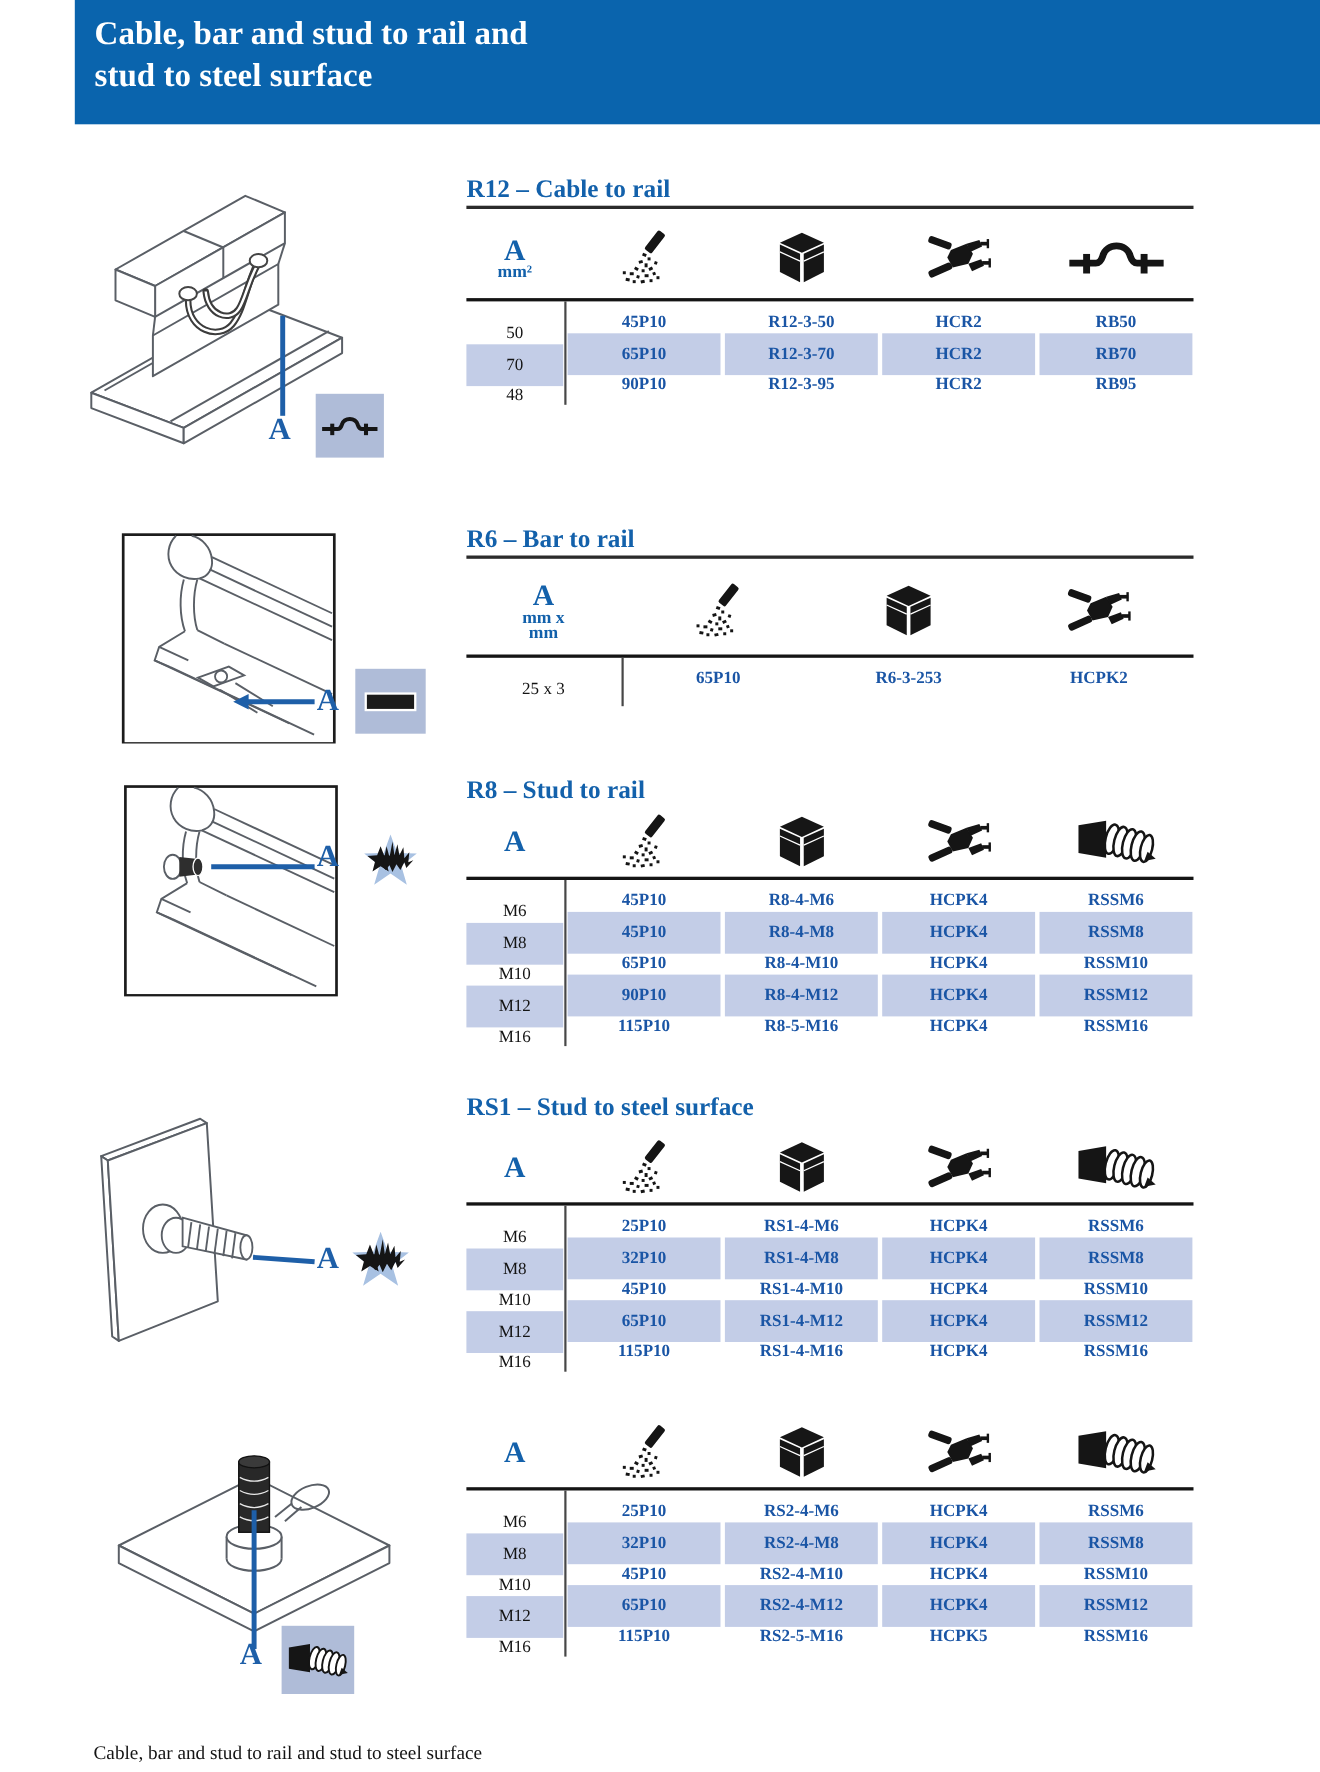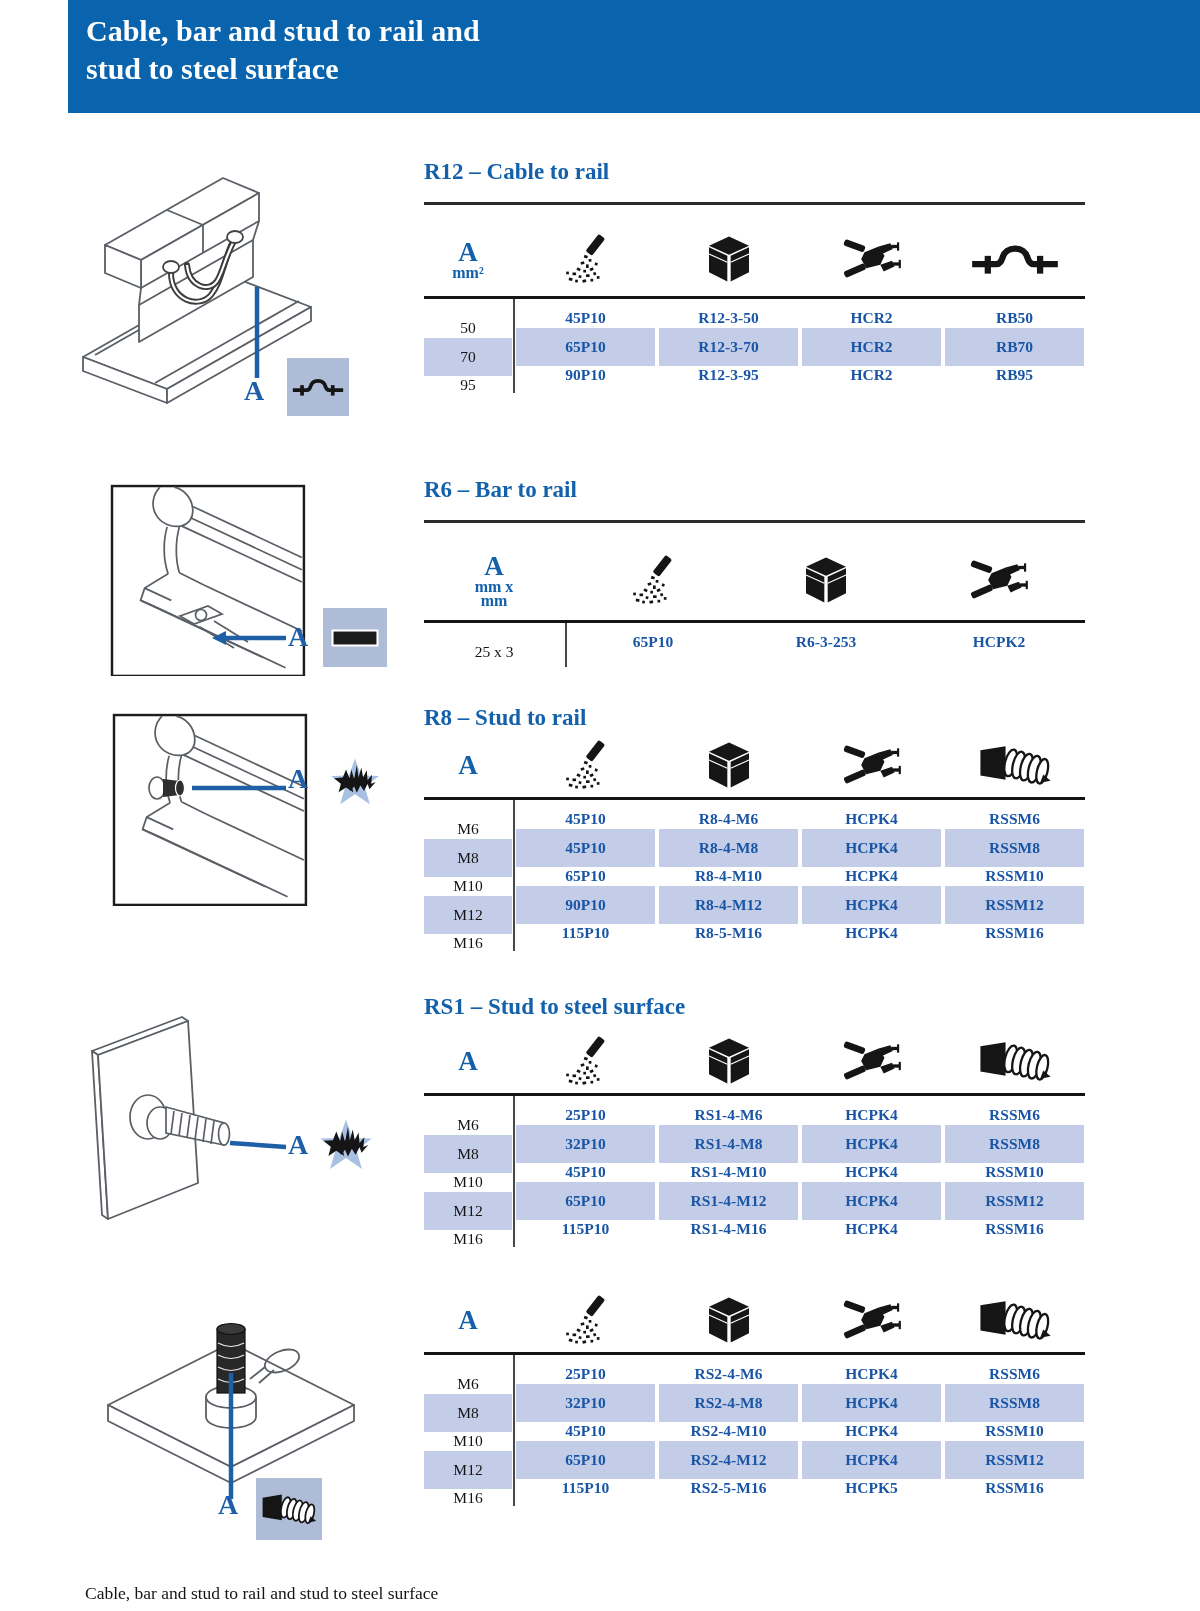--- a/index.html
+++ b/index.html
@@ -15,21 +15,21 @@
   }
   .banner h1{
     margin:0;padding:12px 0 0 18px;font-size:30px;line-height:38px;font-weight:bold;
   }
   
   .sec{position:absolute;left:424px;width:661px;}
   .sec-title{
     font-size:23px;font-weight:bold;color:var(--title-blue,#1361AB);
     height:28px;line-height:28px;
   }
-  .sec-title.ruled{border-bottom:3px solid #2b2b2b;padding-bottom:16px;margin-bottom:17px;}
+  .sec-title.ruled{border-bottom:3px solid #2b2b2b;padding-bottom:1px;margin-bottom:7px;}
   .grid5{display:grid;grid-template-columns:88px 139px 139px 139px 139px;column-gap:4px;}
   .grid4{display:grid;grid-template-columns:140px 168px 168px 168px;column-gap:5px;}
   .thead{align-items:center;}
   .thead .hcell{display:flex;flex-direction:column;align-items:center;justify-content:center;}
   .a-big{font-size:27px;font-weight:bold;color:var(--title-blue,#1361AB);line-height:28px;}
   .a-unit{font-size:16px;font-weight:bold;color:var(--title-blue,#1361AB);line-height:14px;}
   .tbody{position:relative;border-top:3px solid #141414;}
   .vline{position:absolute;top:0;bottom:-8px;width:2px;background:#474747;}
   .grid5 ~ .vline, .vline.v5{left:89px;}
   .vline.v4{left:141px;}
@@ -332,21 +332,21 @@
       <div class="cell v">RB50</div>
     </div>
     <div class="row r28 grid5 shaded">
       <div class="cell a">70</div>
       <div class="cell v">65P10</div>
       <div class="cell v">R12-3-70</div>
       <div class="cell v">HCR2</div>
       <div class="cell v">RB70</div>
     </div>
     <div class="row r28 grid5">
-      <div class="cell a">95</div>
+      <div class="cell a">48</div>
       <div class="cell v">90P10</div>
       <div class="cell v">R12-3-95</div>
       <div class="cell v">HCR2</div>
       <div class="cell v">RB95</div>
     </div>
   </div>
 </div>
 
 <div class="sec" style="top:476px">
   <div class="sec-title ruled">R6 – Bar to rail</div>

